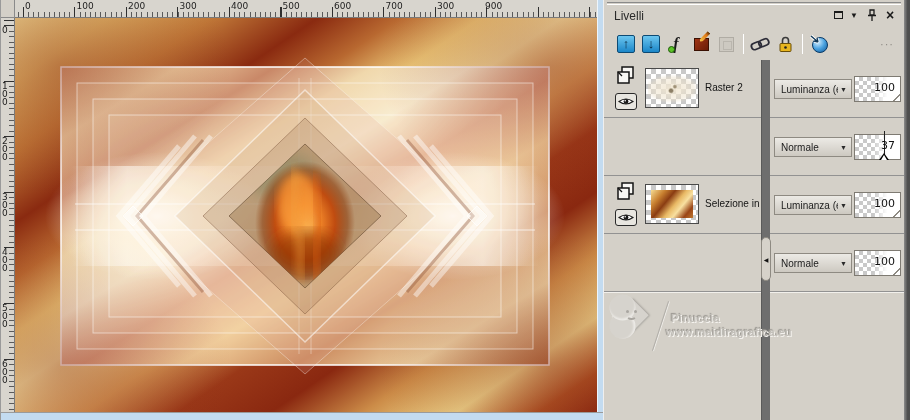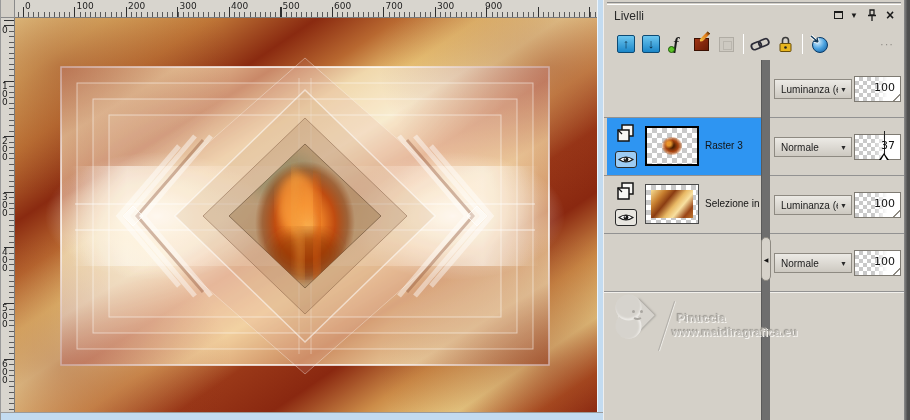--- a/index.html
+++ b/index.html
@@ -87,21 +87,21 @@
   .slider-line { position:absolute; left:29px; top:-4px; width:1px; height:28px; background:#222; }
   .slider-thumb { position:absolute; left:24px; bottom:-1px; width:0; height:0;
      border-left:5px solid transparent; border-right:5px solid transparent; border-bottom:7px solid #000; }
   .slider-thumb::after { content:""; position:absolute; left:-3px; top:2px; width:0; height:0;
      border-left:3px solid transparent; border-right:3px solid transparent; border-bottom:5px solid #fff; }
 
   .splitter { position:absolute; left:157px; top:60px; bottom:0; width:9px; background:#6e6e6e; border-left:1px solid #5a5a5a; }
   .splitter-handle { position:absolute; left:-1px; top:177px; width:10px; height:44px; background:#d6d2ca; border:1px solid #8e8a82; border-radius:5px; display:flex; align-items:center; justify-content:center; }
   .splitter-arrow { font-size:6px; color:#111; }
 
-  .watermark { position:absolute; left:18px; top:298px; width:220px; height:70px; color:#c6c3bd;text-decoration:underline; }
+  .watermark { position:absolute; left:12px; top:298px; width:220px; height:70px; color:#c6c3bd;text-decoration:underline; }
   .wm-heart { position:absolute; left:2px; top:6px; width:26px; height:24px; background:#d6d3cd; transform:rotate(-45deg);
      box-shadow:-1px -1px 1px #eceae6, 1px 1px 2px #a6a39d; }
   .wm-heart::before, .wm-heart::after { content:""; position:absolute; width:26px; height:26px; border-radius:50%; background:#d6d3cd; }
   .wm-heart::before { left:-13px; top:0; box-shadow:-2px -1px 2px #eceae6 inset; }
   .wm-heart::after { top:-13px; left:0; box-shadow:1px -2px 2px #eceae6 inset; }
   .wm-face { position:absolute; left:8px; top:10px; width:18px; height:14px; z-index:2; }
   .wm-eye1,.wm-eye2 { position:absolute; top:2px; width:3px; height:3px; border-radius:50%; background:#a9a6a0; }
   .wm-eye1 { left:2px; } .wm-eye2 { left:10px; }
   .wm-mouth { position:absolute; left:2px; top:5px; width:11px; height:7px; border:2px solid #a9a6a0; border-top:none; border-left-color:transparent; border-right-color:transparent; border-radius:0 0 10px 10px; }
   .wm-slash { position:absolute; left:44px; top:2px; width:1px; height:52px; background:#b2afa9; transform:rotate(18deg); box-shadow:1px 0 0 #efede9; }
@@ -337,51 +337,51 @@
           <path d="M3,2 L10,8 M10,8 l-4,-1 M10,8 l-1,-4" stroke="#ffffff" stroke-width="3" fill="none"></path>
           <path d="M3,2 L10,8 M10,8 l-4,-1 M10,8 l-1,-4" stroke="#123a5a" stroke-width="1.4" fill="none"></path>
         </svg>
       </span>
       <span class="grip-dots">···</span>
     </div>
 
     <div class="rows">
 
       <div class="row">
-        <div class="blend">
-          <span class="blend-text">Luminanza (e)</span>
-          <span class="dd-arrow">▼</span>
-        </div>
-        <div class="opacity">
-          <span class="oval">100</span>
-          <span class="corner-grip"></span>
-        </div>
-      </div>
-
-      <div class="row sel">
         <div class="row-left">
           <div class="icon-stack">
             <svg class="pages-ic" viewBox="0 0 22 21">
                 <rect x="7" y="2" width="11" height="11" fill="#f8f7f4" stroke="#141414" stroke-width="1.5"></rect>
                 <rect x="3" y="7" width="11" height="11" fill="#f8f7f4" stroke="#141414" stroke-width="1.5"></rect>
                 <path d="M3,7 l4,4" stroke="#141414" stroke-width="1.2"></path>
               </svg>
             <div class="eye-btn">
               <svg width="16" height="11" viewBox="0 0 16 11">
                   <path d="M1,5.5 Q8,0.5 15,5.5 Q8,10.5 1,5.5 Z" fill="#fff" stroke="#1a1a1a" stroke-width="1.1"></path>
                   <circle cx="8" cy="5.5" r="2.4" fill="#1a1a1a"></circle>
                   <circle cx="7.2" cy="4.7" r=".8" fill="#fff"></circle>
                 </svg>
             </div>
           </div>
           <div class="thumb">
-              <div class="thumb-art art-r3"></div>
+              <div class="thumb-art art-r2"></div>
             </div>
-          <div class="lname">Raster 3</div>
-        </div>
+          <div class="lname">Raster 2</div>
+        </div>
+        <div class="blend">
+          <span class="blend-text">Luminanza (e)</span>
+          <span class="dd-arrow">▼</span>
+        </div>
+        <div class="opacity">
+          <span class="oval">100</span>
+          <span class="corner-grip"></span>
+        </div>
+      </div>
+
+      <div class="row sel">
         <div class="blend">
           <span class="blend-text">Normale</span>
           <span class="dd-arrow">▼</span>
         </div>
         <div class="opacity">
           <span class="slider-line"></span>
           <span class="slider-thumb"></span>
           <span class="oval">37</span>
         </div>
       </div>

